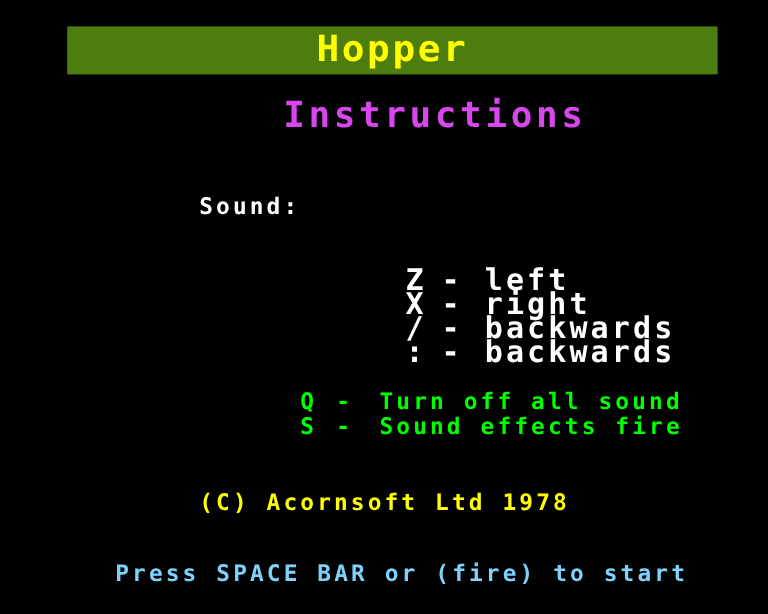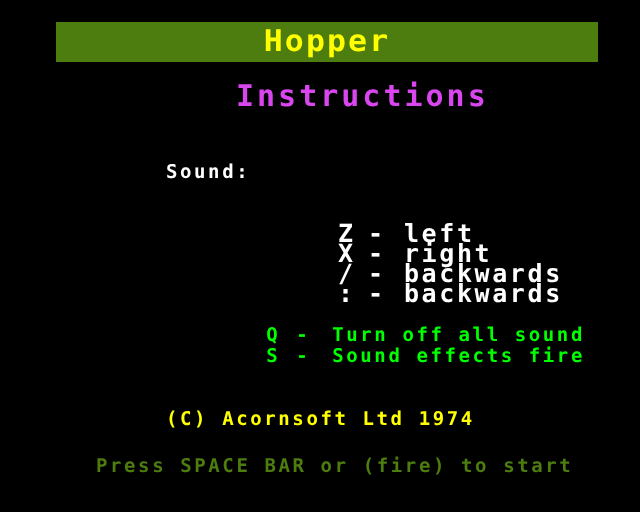--- a/index.html
+++ b/index.html
@@ -95,21 +95,21 @@
     display: inline-block;
     width: 30px;
   }
   .key-row .k-dash {
     display: inline-block;
     width: 36px;
   }
 
   #sound-list {
     position: absolute;
-    left: 182px;
+    left: 166px;
     top: 304px;
   }
   .sound-row {
     height: 21px;
     line-height: 21px;
     white-space: pre;
     color: #00ff00;
     font-size: 19px;
     font-weight: bold;
     letter-spacing: 2.6px;
@@ -124,22 +124,22 @@
   }
 
   #copyright {
     left: 166px;
     top: 409px;
     color: #ffff00;
   }
 
   #prompt {
     left: 96px;
-    top: 456px;
-    color: #4d7c0f;
+    top: 468px;
+    color: #7dd3fc;
   }
 </style>
 </head>
 <body>
 
 <div id="screen">
 
   <div id="title-bar">
     <div id="title-text">Hopper</div>
   </div>
@@ -165,17 +165,17 @@
 
   <div id="sound-list">
     <div class="sound-row">
       <span class="s-key">Q</span><span class="s-dash">-</span><span>Turn off all sound</span>
     </div>
     <div class="sound-row">
       <span class="s-key">S</span><span class="s-dash">-</span><span>Sound effects fire</span>
     </div>
   </div>
 
-  <div id="copyright" class="line body-line">(C) Acornsoft Ltd 1974</div>
+  <div id="copyright" class="line body-line">(C) Acornsoft Ltd 1978</div>
 
   <div id="prompt" class="line body-line">Press SPACE BAR or (fire) to start</div>
 
 </div>
 
 </body></html>

